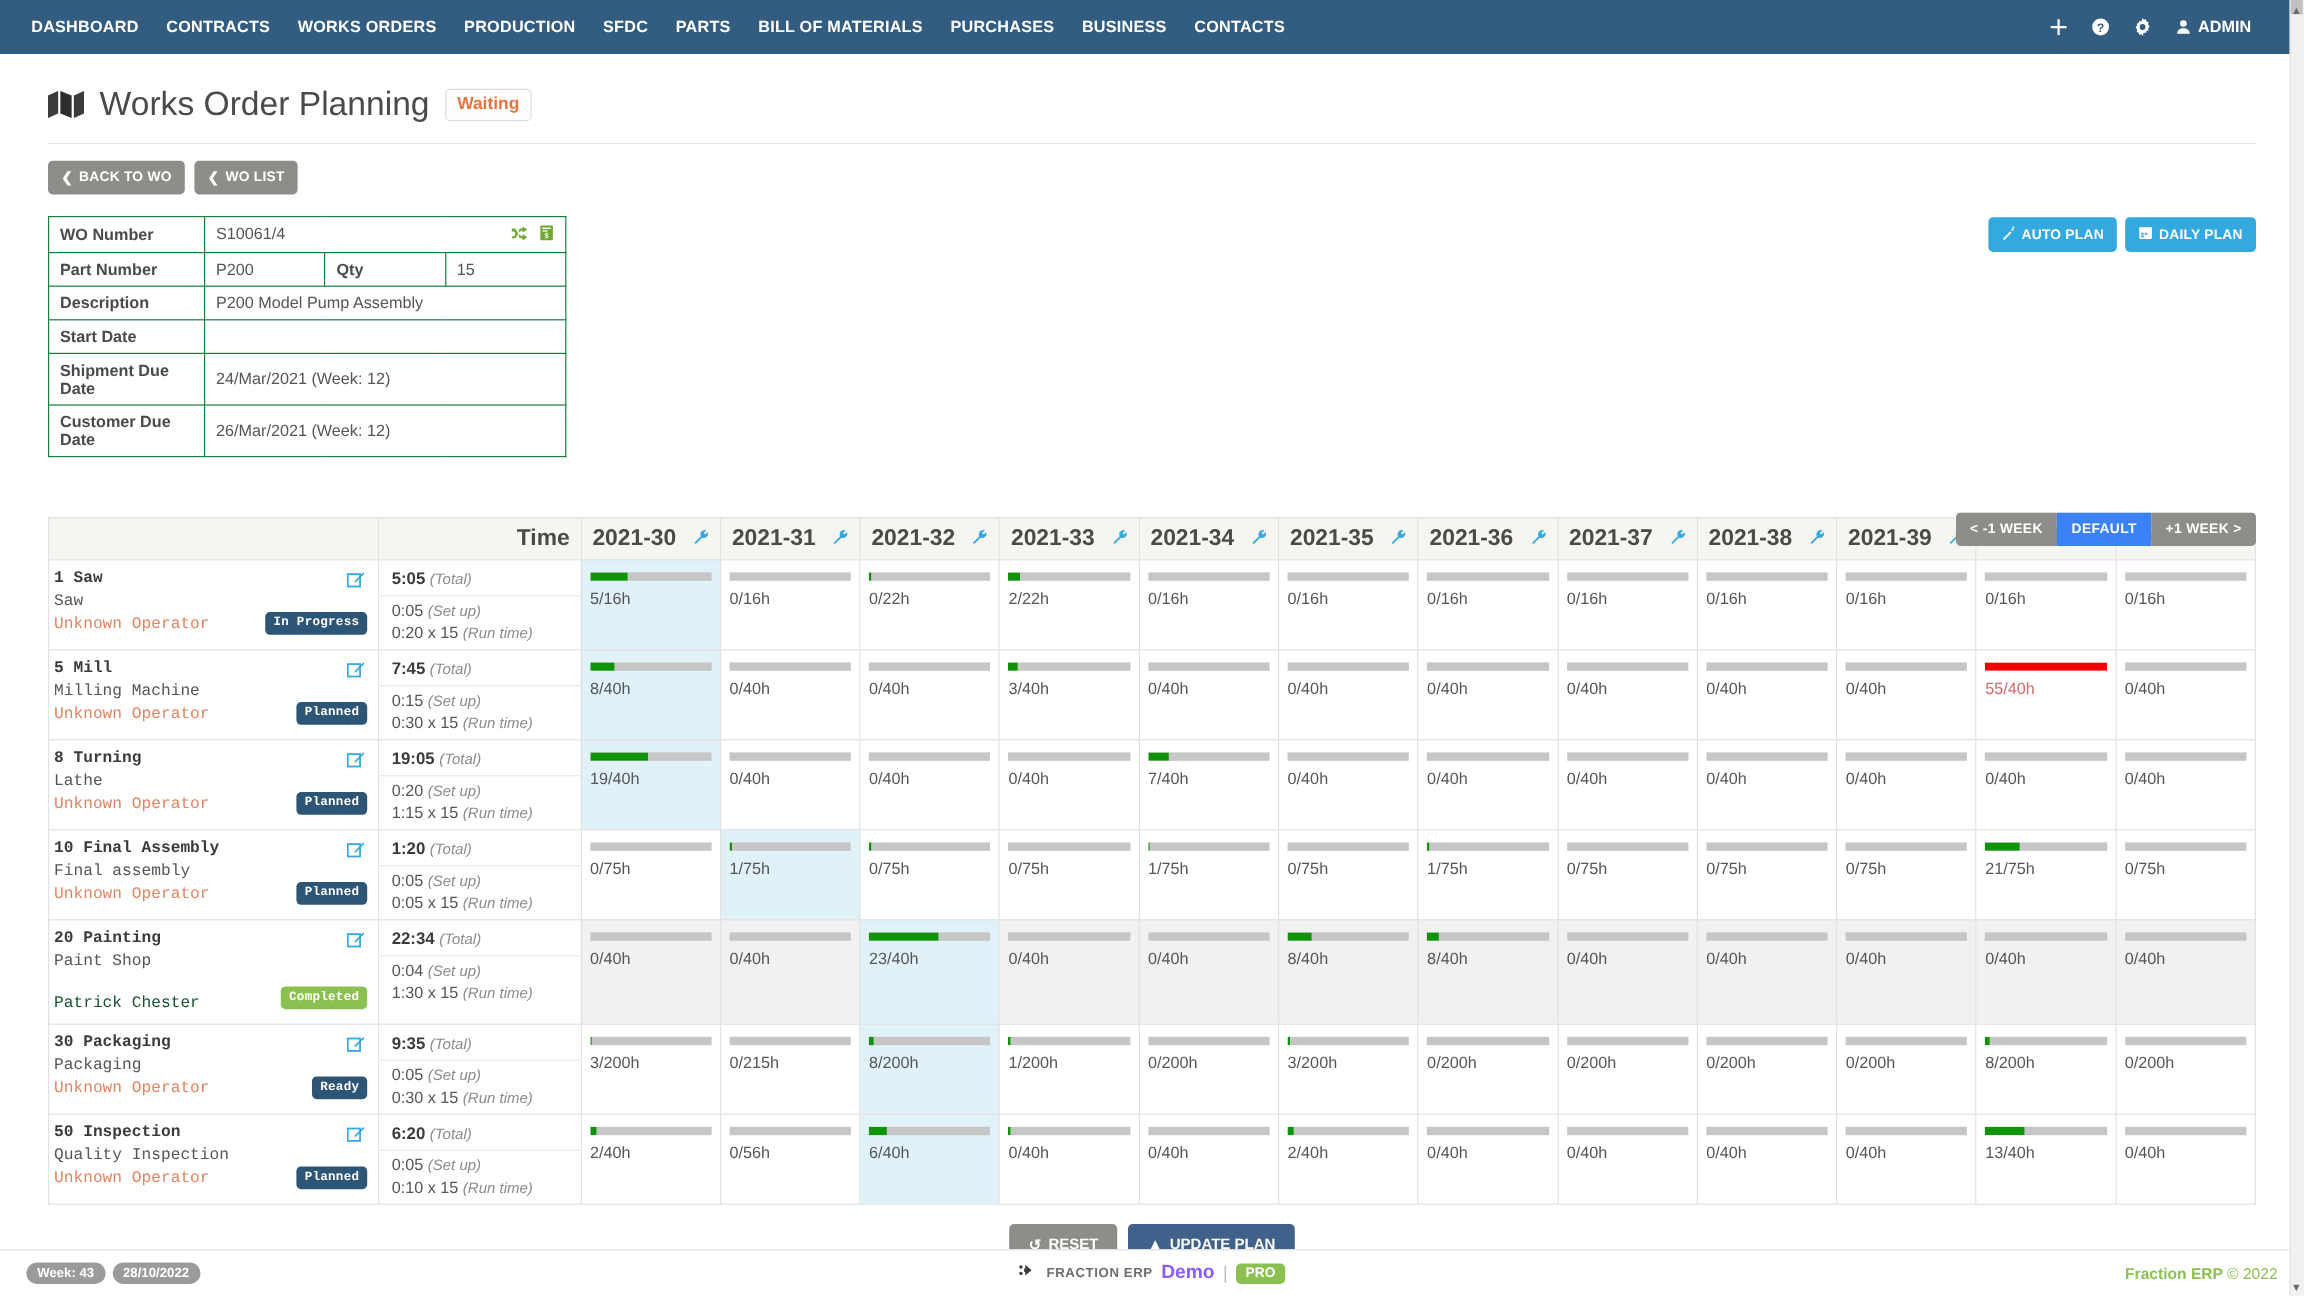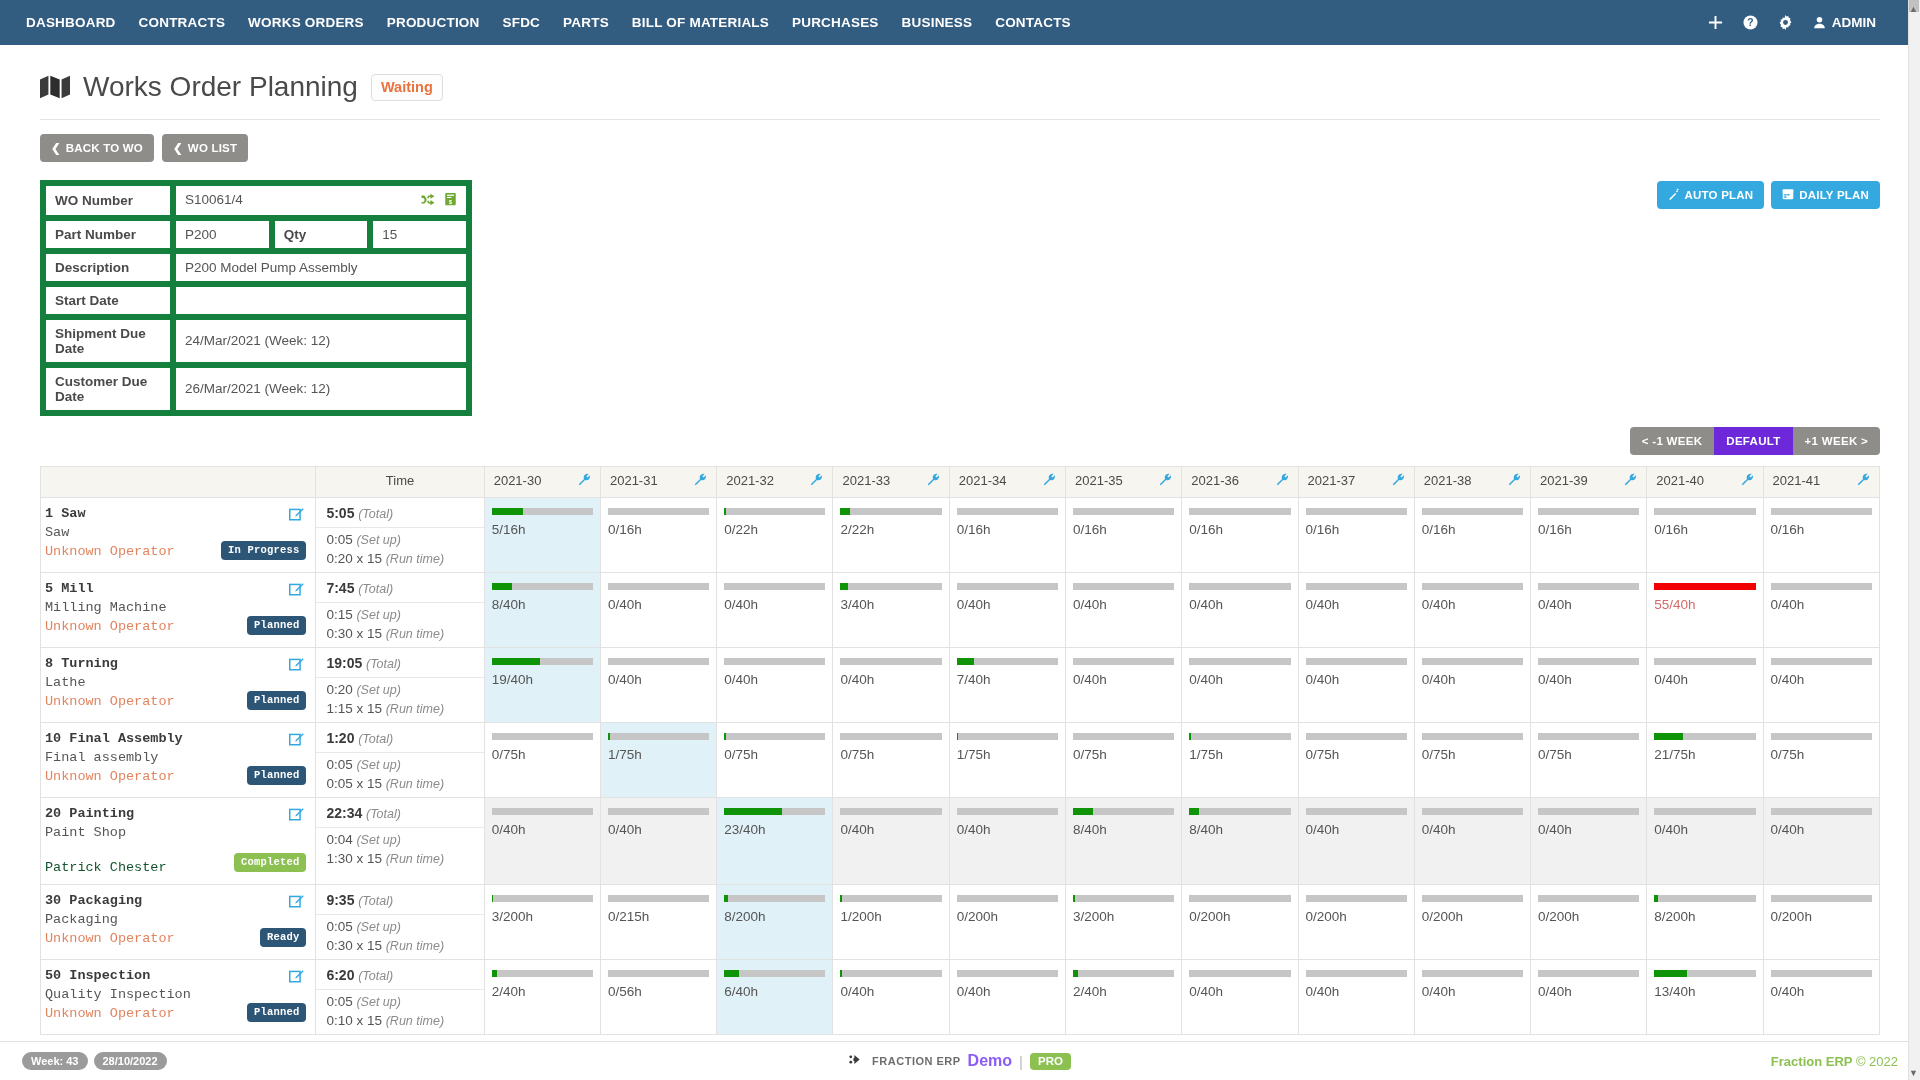--- a/index.html
+++ b/index.html
@@ -78,21 +78,21 @@
 
   
   .wo-table {
     border-collapse: collapse;
     margin-top: 18px;
     font-size: 13.5px;
     table-layout: fixed;
     width: 432px;
   }
   .wo-table td {
-    border: 6px solid #15803d;
+    border: 1px solid #15803d;
     padding: 6px 9px;
     height: 28px;
     vertical-align: middle;
   }
   .wo-label { font-weight: bold; color: #4a4a4a; width: 130px; }
   .wo-val { color: #555; }
   .wo-icons { float: right; display: flex; gap: 9px; align-items: center; }
   .wo-icons span { cursor: pointer; line-height: 1; }
 
   
@@ -100,41 +100,41 @@
     position: absolute; right: 40px; top: 382px;
     display: flex; border-radius: 4px; overflow: hidden; align-items: center;
   }
   .wk-btn {
     background: #8e8d8a; color: #fff;
     font-size: 11.5px; font-weight: bold;
     padding: 8px 12px; border: 0; cursor: pointer;
     font-family: "Liberation Sans", sans-serif;
     letter-spacing: .3px;
   }
-  .wk-btn.active { background: #6d28d9; }
+  .wk-btn.active { background: #3b82f6; }
 
   
   .grid-wrap { margin-top: 50px; }
   table.grid {
     border-collapse: collapse;
     width: 1840px;
     table-layout: fixed;
     font-size: 13px;
   }
   table.grid th, table.grid td {
     border: 1px solid #e2e2e2;
     vertical-align: top;
   }
   table.grid thead th {
     background: #f7f5ef;
     height: 31px;
-    font-size: 13px;
-    font-weight: normal;
+    font-size: 19px;
+    font-weight: bold;
     color: #4a4a4a;
-    text-align: center;
+    text-align: right;
     padding: 6px 9px;
   }
   th.c-op { width: 270px; }
   th.c-time { width: 165px; }
   th.c-week { width: 114px; }
   .wk-head { display: flex; align-items: center; justify-content: space-between; }
   .wrench { color: #34a9e0; font-size: 13px; cursor: pointer; line-height: 1; }
 
   td.op-cell { padding: 8px 10px 9px 4px; position: relative; font-family: Liberation Mono, monospace; }
   .op-title { font-weight: bold; font-size: 13.5px; color: #3b3b3b; }

